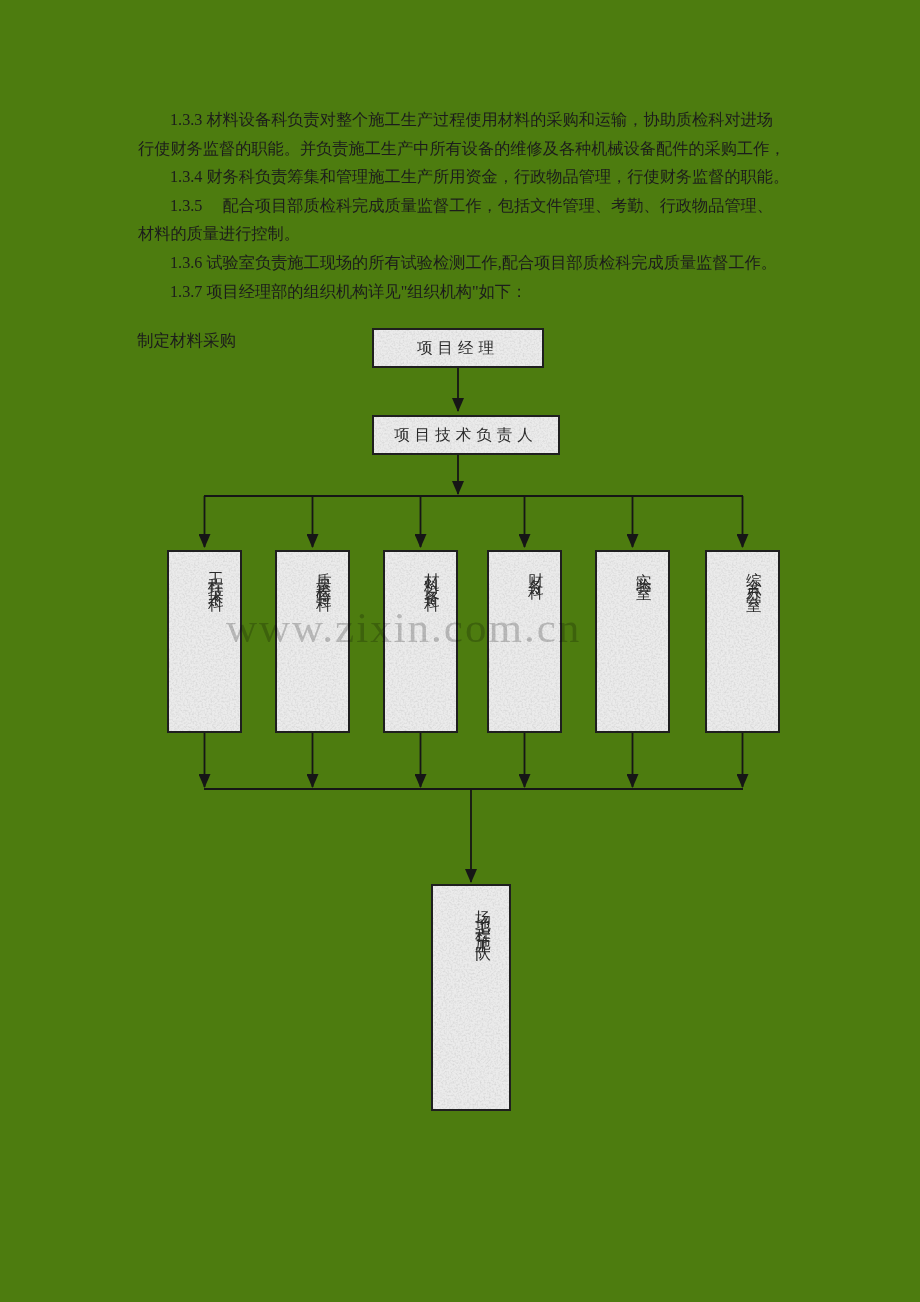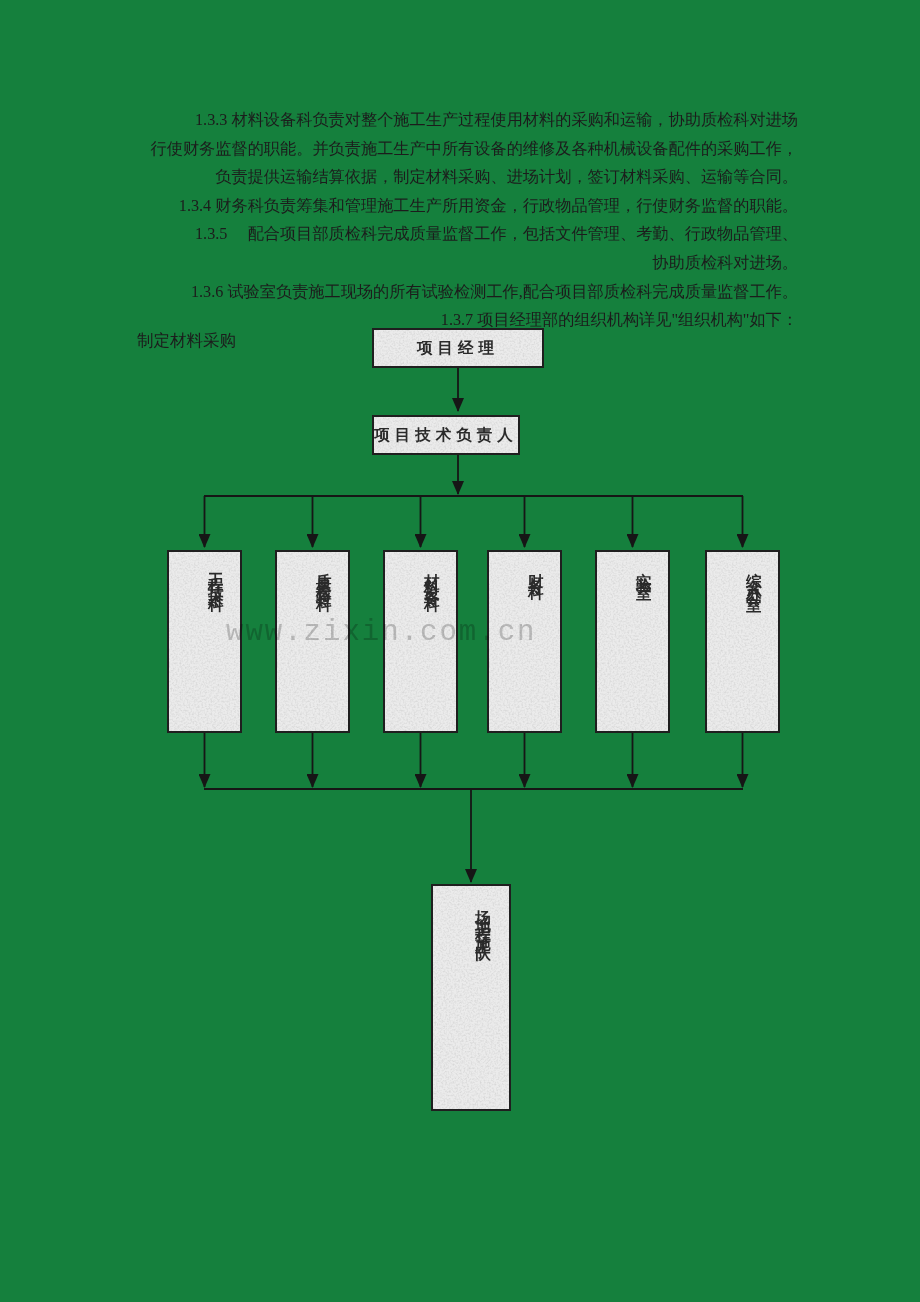--- a/index.html
+++ b/index.html
@@ -1,43 +1,41 @@
 <!DOCTYPE html>
 <html style="--box-fill: #ebebeb; --box-border: #1f1f1f; --line-color: #161616; --watermark-color: #c9c9c9;"><head>
 <meta charset="utf-8">
 <style>
   html,body{margin:0;padding:0;background:#ffffff;}
   .page{
     position:relative;
     width:920px;height:1302px;
-    background:#15803d;
+    background:#4d7c0f;
     font-family:"Liberation Serif","DejaVu Serif",serif;
     color:#1c1c1c;
     overflow:hidden;
-    text-align:right;
   }
   
   .doc-text{
     position:absolute;left:138px;top:106px;width:660px;
     font-size:16.2px;line-height:28.6px;
     white-space:nowrap;
   }
   .doc-line{height:28.6px;}
   .doc-line.indent{padding-left:32px;}
   .caption{
     position:absolute;left:137px;top:330px;
     font-size:16.5px;white-space:nowrap;
   }
   
   .node{
     position:absolute;
     background:var(--box-fill,#ebebeb);
     border:2.5px solid var(--box-border,#1f1f1f);
     box-sizing:border-box;
-    font-weight:bold;
   }
   .grain{position:absolute;left:0;top:0;width:100%;height:100%;display:block;}
   .node-label{
     position:absolute;z-index:2;
     font-size:15.5px;color:#2a2a2a;
   }
   .hbox .node-label{
     left:0;top:0;right:0;bottom:0;
     display:flex;align-items:center;justify-content:center;
     letter-spacing:5px;
@@ -46,50 +44,48 @@
     left:65%;transform:translateX(-50%);
     writing-mode:vertical-rl;text-orientation:upright;
     letter-spacing:6px;white-space:nowrap;
   }
   
   .connectors{position:absolute;left:0;top:0;z-index:1;}
   .connectors line{stroke:var(--line-color,#161616);stroke-width:1.8;}
   
   .watermark{
     position:absolute;left:226px;top:606px;z-index:5;
-    font-family:Liberation Mono, monospace;
-    font-size:29px;line-height:1;letter-spacing:2px;
+    font-family:Liberation Serif, serif;
+    font-size:43px;line-height:1;letter-spacing:2px;
     color:var(--watermark-color,#c9c9c9);
     mix-blend-mode:multiply;
     pointer-events:none;
-    margin-top:12px;
   }
   .defs-svg{position:absolute;width:0;height:0;overflow:hidden;}
 </style>
 </head>
 <body>
 
 <div class="page">
 
   <svg class="defs-svg" aria-hidden="true">
     <defs>
       <filter id="grain-filter" x="0" y="0" width="100%" height="100%">
         <feTurbulence type="fractalNoise" baseFrequency="0.55" numOctaves="2" seed="7"></feTurbulence>
         <feColorMatrix type="matrix" values="0 0 0 0 0.55  0 0 0 0 0.55  0 0 0 0 0.55  0 0 0 1.1 -0.45"></feColorMatrix>
       </filter>
     </defs>
   </svg>
 
   <div class="doc-text">
     <div class="doc-line indent">1.3.3 材料设备科负责对整个施工生产过程使用材料的采购和运输，协助质检科对进场</div>
     <div class="doc-line">行使财务监督的职能。并负责施工生产中所有设备的维修及各种机械设备配件的采购工作，</div>
-    <div class="doc-line">负责提供运输结算依据，制定材料采购、进场计划，签订材料采购、运输等合同。</div>
     <div class="doc-line indent">1.3.4 财务科负责筹集和管理施工生产所用资金，行政物品管理，行使财务监督的职能。</div>
     <div class="doc-line indent">1.3.5 　配合项目部质检科完成质量监督工作，包括文件管理、考勤、行政物品管理、</div>
-    <div class="doc-line">协助质检科对进场。</div>
+    <div class="doc-line">材料的质量进行控制。</div>
     <div class="doc-line indent">1.3.6 试验室负责施工现场的所有试验检测工作,配合项目部质检科完成质量监督工作。</div>
     <div class="doc-line indent">1.3.7 项目经理部的组织机构详见"组织机构"如下：</div>
   </div>
 
   <div class="caption">制定材料采购</div>
 
   <svg class="connectors" width="920" height="1302" viewBox="0 0 920 1302">
     <defs>
       <marker id="arrowhead" viewBox="0 0 14 12" refX="13" refY="6" markerWidth="14" markerHeight="12" orient="auto" markerUnits="userSpaceOnUse">
         <path d="M0,0 L14,6 L0,12 Z" fill="#161616"></path>
@@ -128,21 +124,21 @@
     </g>
   </svg>
 
   <div class="node hbox" style="left:372px;top:328px;width:172px;height:40px;">
     <svg class="grain">
         <rect width="100%" height="100%" filter="url(#grain-filter)"></rect>
       </svg>
     <span class="node-label">项目经理</span>
   </div>
 
-  <div class="node hbox" style="left:372px;top:415px;width:148px;height:40px;">
+  <div class="node hbox" style="left:372px;top:415px;width:188px;height:40px;">
     <svg class="grain">
         <rect width="100%" height="100%" filter="url(#grain-filter)"></rect>
       </svg>
     <span class="node-label">项目技术负责人</span>
   </div>
 
   <div class="node vbox" style="left:167px;top:550px;width:75px;height:183px;">
     <svg class="grain">
         <rect width="100%" height="100%" filter="url(#grain-filter)"></rect>
       </svg>

